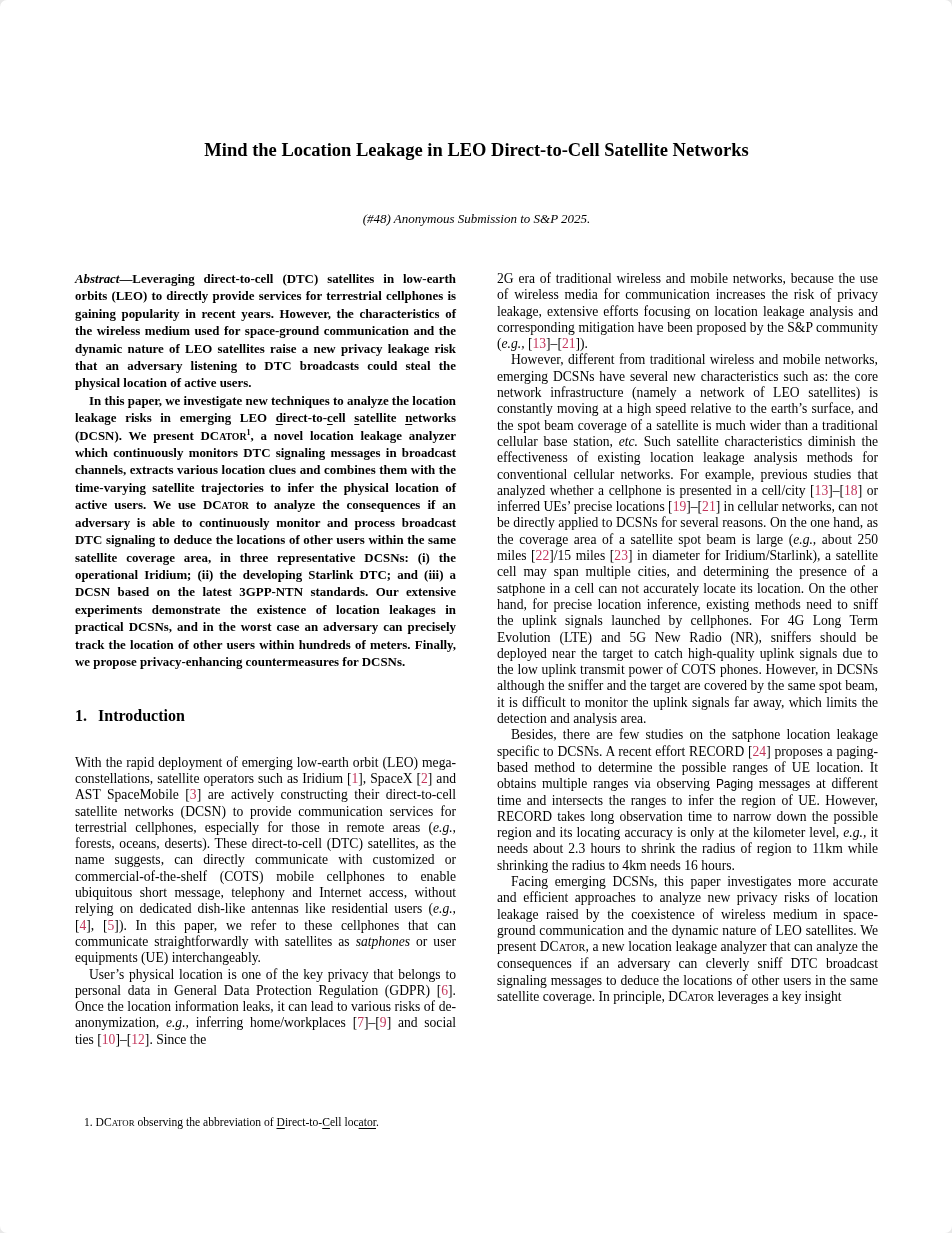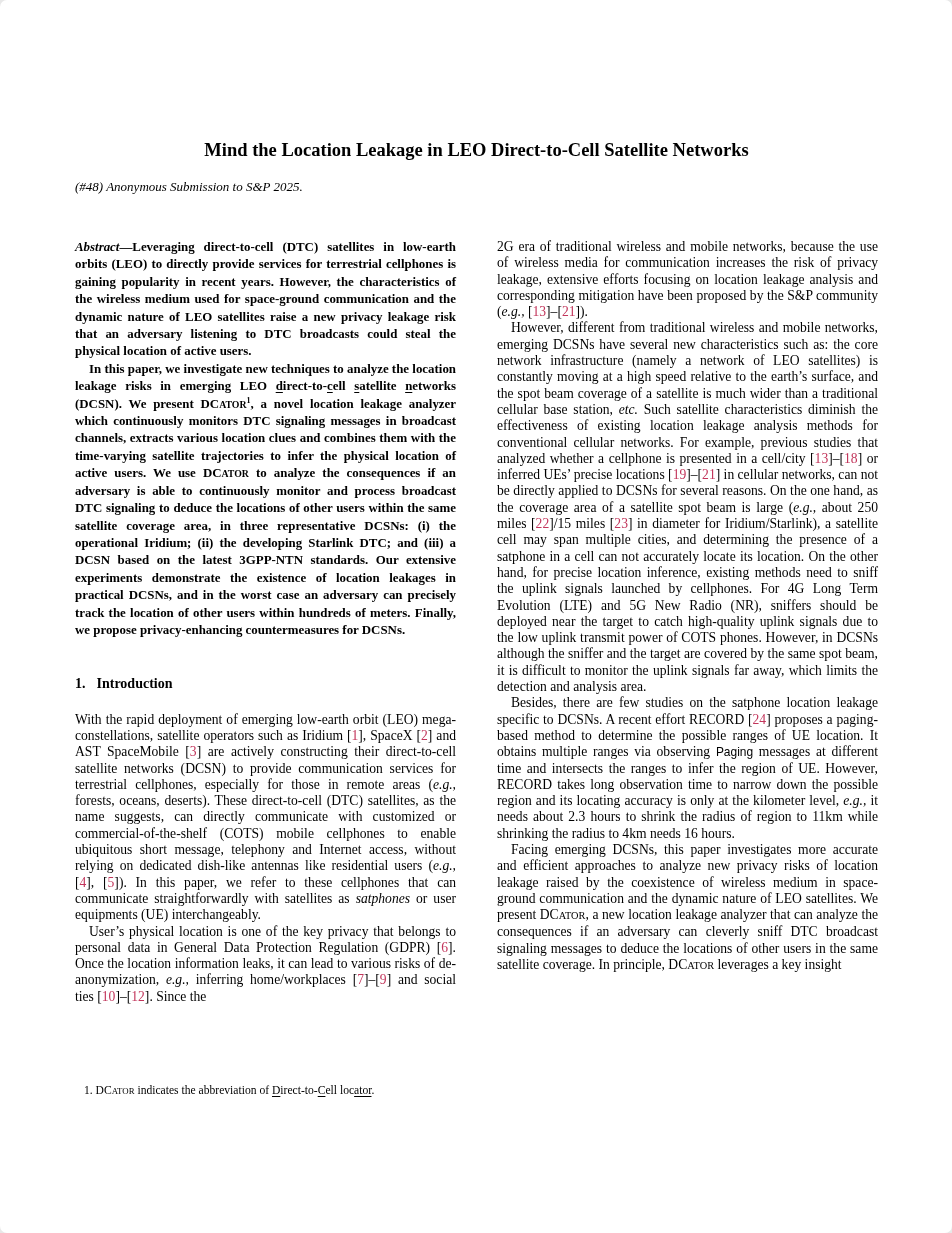--- a/index.html
+++ b/index.html
@@ -8,37 +8,37 @@
     position: relative; font-family: "Liberation Serif", "DejaVu Serif", serif;
     color: #000; overflow: hidden; box-sizing: border-box;
     padding: 139px 74px 0 75px;
     border-radius: 7px;
   }
   .paper-title {
     text-align: center; font-weight: bold; font-size: 18.5px; line-height: 22px;
     margin: 0;
   }
   .author-line {
-    font-style: italic; font-size: 13px; margin-top: 18px;
+    text-align: center; font-style: italic; font-size: 13px; margin-top: 50px;
   }
   .columns {
     display: flex; gap: 41px; margin-top: 44px; align-items: flex-start;
   }
   .col {
     width: 388px; position: relative; text-align: justify;
     font-size: 13.6px; line-height: 16.3px;
     height: 970px;
   }
   .col p { margin: 0; }
   p.indent { text-indent: 14px; }
   .abstract-par {
     font-weight: bold; font-size: 12.9px; line-height: 17.4px;
   }
   .section-heading {
-    font-weight: bold; font-size: 14px; margin-top: 37px; margin-bottom: 19px;
+    font-weight: bold; font-size: 16px; margin-top: 37px; margin-bottom: 30px;
     text-align: left;
   }
   .section-heading .sec-num { margin-right: 11px; }
   .footnote {
     position: absolute; top: 845px; left: 0; width: 388px;
     font-size: 11.6px; line-height: 14px; text-indent: 9px; text-align: left;
   }
   
   .seg-b   { font-weight: bold; }
   .seg-i   { font-style: italic; }
@@ -63,21 +63,21 @@
       <p class="abstract-par"><span class="seg-b seg-i">Abstract</span><span class="seg-b">—Leveraging direct-to-cell (DTC) satellites in low-earth orbits (LEO) to directly provide services for terrestrial cellphones is gaining popularity in recent years. However, the characteristics of the wireless medium used for space-ground communication and the dynamic nature of LEO satellites raise a new privacy leakage risk that an adversary listening to DTC broadcasts could steal the physical location of active users.</span></p>
       <p class="abstract-par indent"><span class="seg-b">In this paper, we investigate new techniques to analyze the location leakage risks in emerging LEO </span><span class="seg-b seg-u">d</span><span class="seg-b">irect-to-</span><span class="seg-b seg-u">c</span><span class="seg-b">ell </span><span class="seg-b seg-u">s</span><span class="seg-b">atellite </span><span class="seg-b seg-u">n</span><span class="seg-b">etworks (DCSN). We present DC</span><span class="seg-b seg-sc">ATOR</span><span class="seg-b seg-sup">1</span><span class="seg-b">, a novel location leakage analyzer which continuously monitors DTC signaling messages in broadcast channels, extracts various location clues and combines them with the time-varying satellite trajectories to infer the physical location of active users. We use DC</span><span class="seg-b seg-sc">ATOR</span><span class="seg-b"> to analyze the consequences if an adversary is able to continuously monitor and process broadcast DTC signaling to deduce the locations of other users within the same satellite coverage area, in three representative DCSNs: (i) the operational Iridium; (ii) the developing Starlink DTC; and (iii) a DCSN based on the latest 3GPP-NTN standards. Our extensive experiments demonstrate the existence of location leakages in practical DCSNs, and in the worst case an adversary can precisely track the location of other users within hundreds of meters. Finally, we propose privacy-enhancing countermeasures for DCSNs.</span></p>
 
       <div class="section-heading">
         <span class="sec-num">1.</span><span>Introduction</span>
       </div>
 
       <p><span>With the rapid deployment of emerging low-earth orbit (LEO) mega-constellations, satellite operators such as Iridium [</span><span class="seg-cite">1</span><span>], SpaceX [</span><span class="seg-cite">2</span><span>] and AST SpaceMobile [</span><span class="seg-cite">3</span><span>] are actively constructing their direct-to-cell satellite networks (DCSN) to provide communication services for terrestrial cellphones, especially for those in remote areas (</span><span class="seg-i">e.g.,</span><span> forests, oceans, deserts). These direct-to-cell (DTC) satellites, as the name suggests, can directly communicate with customized or commercial-of-the-shelf (COTS) mobile cellphones to enable ubiquitous short message, telephony and Internet access, without relying on dedicated dish-like antennas like residential users (</span><span class="seg-i">e.g.,</span><span> [</span><span class="seg-cite">4</span><span>], [</span><span class="seg-cite">5</span><span>]). In this paper, we refer to these cellphones that can communicate straightforwardly with satellites as </span><span class="seg-i">satphones</span><span> or user equipments (UE) interchangeably.</span></p>
       <p class="indent"><span>User’s physical location is one of the key privacy that belongs to personal data in General Data Protection Regulation (GDPR) [</span><span class="seg-cite">6</span><span>]. Once the location information leaks, it can lead to various risks of de-anonymization, </span><span class="seg-i">e.g.,</span><span> inferring home/workplaces [</span><span class="seg-cite">7</span><span>]–[</span><span class="seg-cite">9</span><span>] and social ties [</span><span class="seg-cite">10</span><span>]–[</span><span class="seg-cite">12</span><span>]. Since the</span></p>
 
-      <div class="footnote"><span>1. DC</span><span class="seg-sc">ATOR</span><span> indicates the abbreviation of </span><span class="seg-u">D</span><span>irect-to-</span><span class="seg-u">C</span><span>ell loc</span><span class="seg-u">ator</span><span>.</span></div>
+      <div class="footnote"><span>1. DC</span><span class="seg-sc">ATOR</span><span> observing the abbreviation of </span><span class="seg-u">D</span><span>irect-to-</span><span class="seg-u">C</span><span>ell loc</span><span class="seg-u">ator</span><span>.</span></div>
     </div>
 
     <div class="col">
       <p><span>2G era of traditional wireless and mobile networks, because the use of wireless media for communication increases the risk of privacy leakage, extensive efforts focusing on location leakage analysis and corresponding mitigation have been proposed by the S&amp;P community (</span><span class="seg-i">e.g.,</span><span> [</span><span class="seg-cite">13</span><span>]–[</span><span class="seg-cite">21</span><span>]).</span></p>
       <p class="indent"><span>However, different from traditional wireless and mobile networks, emerging DCSNs have several new characteristics such as: the core network infrastructure (namely a network of LEO satellites) is constantly moving at a high speed relative to the earth’s surface, and the spot beam coverage of a satellite is much wider than a traditional cellular base station, </span><span class="seg-i">etc.</span><span> Such satellite characteristics diminish the effectiveness of existing location leakage analysis methods for conventional cellular networks. For example, previous studies that analyzed whether a cellphone is presented in a cell/city [</span><span class="seg-cite">13</span><span>]–[</span><span class="seg-cite">18</span><span>] or inferred UEs’ precise locations [</span><span class="seg-cite">19</span><span>]–[</span><span class="seg-cite">21</span><span>] in cellular networks, can not be directly applied to DCSNs for several reasons. On the one hand, as the coverage area of a satellite spot beam is large (</span><span class="seg-i">e.g.,</span><span> about 250 miles [</span><span class="seg-cite">22</span><span>]/15 miles [</span><span class="seg-cite">23</span><span>] in diameter for Iridium/Starlink), a satellite cell may span multiple cities, and determining the presence of a satphone in a cell can not accurately locate its location. On the other hand, for precise location inference, existing methods need to sniff the uplink signals launched by cellphones. For 4G Long Term Evolution (LTE) and 5G New Radio (NR), sniffers should be deployed near the target to catch high-quality uplink signals due to the low uplink transmit power of COTS phones. However, in DCSNs although the sniffer and the target are covered by the same spot beam, it is difficult to monitor the uplink signals far away, which limits the detection and analysis area.</span></p>
       <p class="indent"><span>Besides, there are few studies on the satphone location leakage specific to DCSNs. A recent effort RECORD [</span><span class="seg-cite">24</span><span>] proposes a paging-based method to determine the possible ranges of UE location. It obtains multiple ranges via observing </span><span class="seg-mono">Paging</span><span> messages at different time and intersects the ranges to infer the region of UE. However, RECORD takes long observation time to narrow down the possible region and its locating accuracy is only at the kilometer level, </span><span class="seg-i">e.g.,</span><span> it needs about 2.3 hours to shrink the radius of region to 11km while shrinking the radius to 4km needs 16 hours.</span></p>
       <p class="indent"><span>Facing emerging DCSNs, this paper investigates more accurate and efficient approaches to analyze new privacy risks of location leakage raised by the coexistence of wireless medium in space-ground communication and the dynamic nature of LEO satellites. We present DC</span><span class="seg-sc">ATOR</span><span>, a new location leakage analyzer that can analyze the consequences if an adversary can cleverly sniff DTC broadcast signaling messages to deduce the locations of other users in the same satellite coverage. In principle, DC</span><span class="seg-sc">ATOR</span><span> leverages a key insight</span></p>
     </div>
 
   </div>

